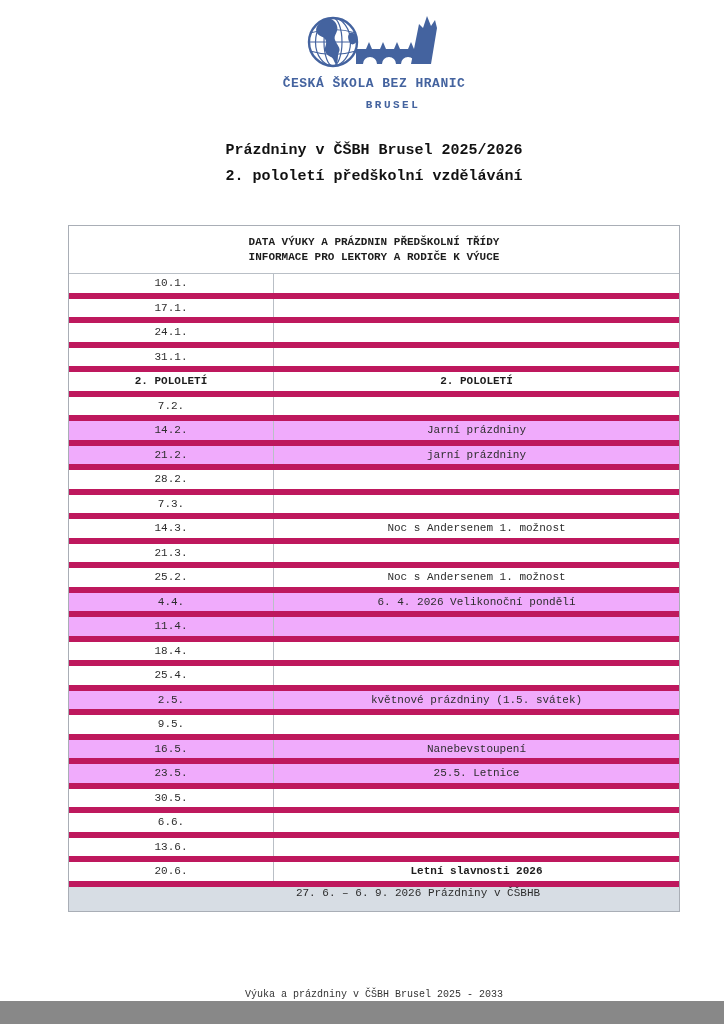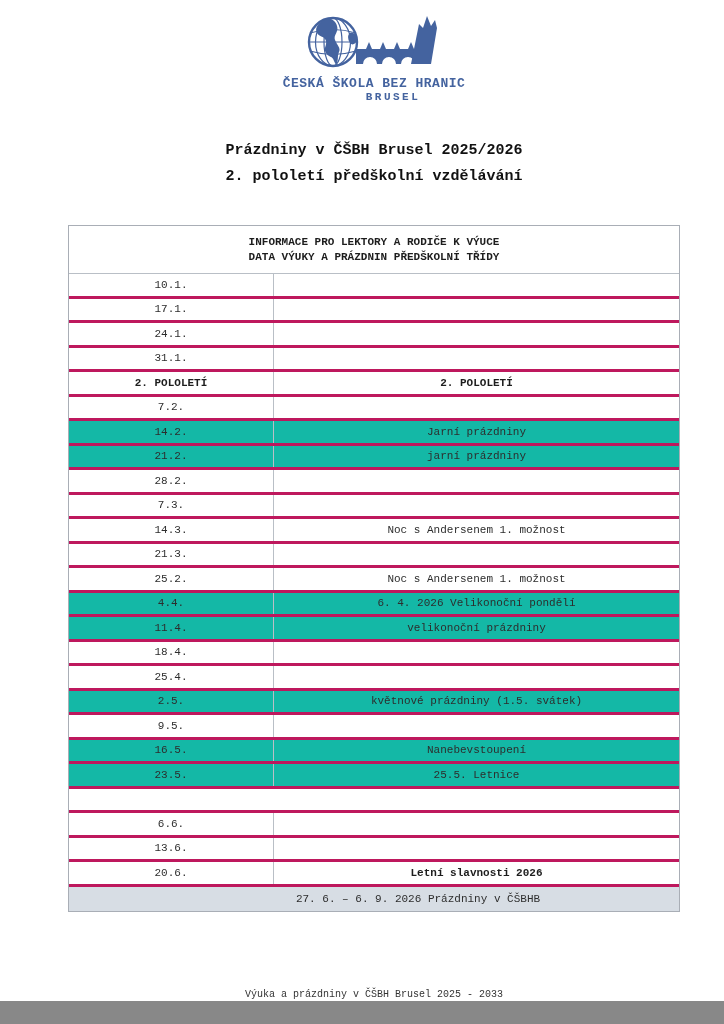--- a/index.html
+++ b/index.html
@@ -16,21 +16,21 @@
   .logo-block{
     position:absolute;top:12px;left:68px;width:612px;
     display:flex;flex-direction:column;align-items:center;
   }
   .logo-name{
     margin-top:2px;
     font-size:13px;font-weight:bold;letter-spacing:.5px;
     color:#44639f;
   }
   .logo-city{
-    margin-top:0;
+    margin-top:8px;
     font-size:11px;font-weight:bold;letter-spacing:2.5px;
     color:#44639f;
     padding-left:38px;
   }
   
   .title-block{
     position:absolute;top:138px;left:68px;width:612px;
     text-align:center;color:#111;
   }
   .title-line{font-size:15px;font-weight:bold;line-height:26px;}
@@ -43,33 +43,33 @@
   }
   .thead{
     height:48px;box-sizing:border-box;
     border-bottom:1px solid #b9bfc6;
     display:flex;flex-direction:column;justify-content:center;
     text-align:center;font-weight:bold;line-height:15px;
     color:#1d1d1d;
   }
   .row{
     display:flex;height:24.5px;box-sizing:border-box;
-    border-bottom:3px solid #be185d;
+    border-bottom:6px solid #be185d;
   }
   .cell{
     display:flex;align-items:center;justify-content:center;
     box-sizing:border-box;white-space:nowrap;
   }
   .cell.date{width:205px;border-right:1px solid #b9bfc6;}
   .cell.event{flex:1;}
-  .row.hl{background:#14b8a6;}
+  .row.hl{background:#f0abfc;}
   .b{font-weight:bold;color:#1d1d1d;}
   .summary-row{
     display:flex;height:24.5px;box-sizing:border-box;
-    align-items:center;justify-content:center;
+    justify-content:center;
     background:#d7dde4;
     padding-left:88px;
   }
   
   .page-footer{
     position:absolute;top:989px;left:68px;width:612px;
     text-align:center;font-size:10px;color:#333;
   }
 </style>
 </head>
@@ -102,22 +102,22 @@
     <div class="logo-city">BRUSEL</div>
   </div>
 
   <div class="title-block">
     <div class="title-line">Prázdniny v ČŠBH Brusel  2025/2026</div>
     <div class="title-line">2. pololetí předškolní vzdělávání</div>
   </div>
 
   <div class="cal-table">
     <div class="thead">
+      <div>DATA VÝUKY A PRÁZDNIN PŘEDŠKOLNÍ TŘÍDY</div>
       <div>INFORMACE PRO LEKTORY A RODIČE K VÝUCE</div>
-      <div>DATA VÝUKY A PRÁZDNIN PŘEDŠKOLNÍ TŘÍDY</div>
     </div>
     <div id="rows">
   <div class="row">
     <div class="cell date">10.1.</div>
     <div class="cell event"></div>
   </div>
 
   <div class="row">
     <div class="cell date">17.1.</div>
     <div class="cell event"></div>
@@ -178,21 +178,20 @@
     <div class="cell event">Noc s Andersenem 1. možnost</div>
   </div>
 
   <div class="row hl">
     <div class="cell date">4.4.</div>
     <div class="cell event">6. 4. 2026  Velikonoční pondělí</div>
   </div>
 
   <div class="row hl">
     <div class="cell date">11.4.</div>
-    <div class="cell event">velikonoční prázdniny</div>
   </div>
 
   <div class="row">
     <div class="cell date">18.4.</div>
     <div class="cell event"></div>
   </div>
 
   <div class="row">
     <div class="cell date">25.4.</div>
     <div class="cell event"></div>
@@ -212,20 +211,21 @@
     <div class="cell date">16.5.</div>
     <div class="cell event">Nanebevstoupení</div>
   </div>
 
   <div class="row hl">
     <div class="cell date">23.5.</div>
     <div class="cell event">25.5. Letnice</div>
   </div>
 
   <div class="row">
+    <div class="cell date">30.5.</div>
     <div class="cell event"></div>
   </div>
 
   <div class="row">
     <div class="cell date">6.6.</div>
     <div class="cell event"></div>
   </div>
 
   <div class="row">
     <div class="cell date">13.6.</div>

